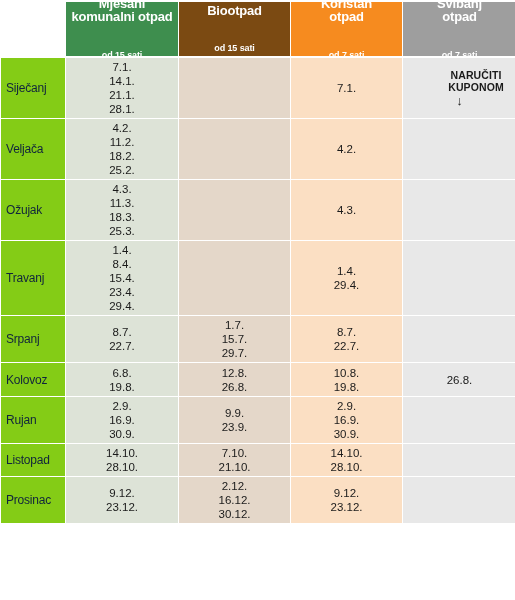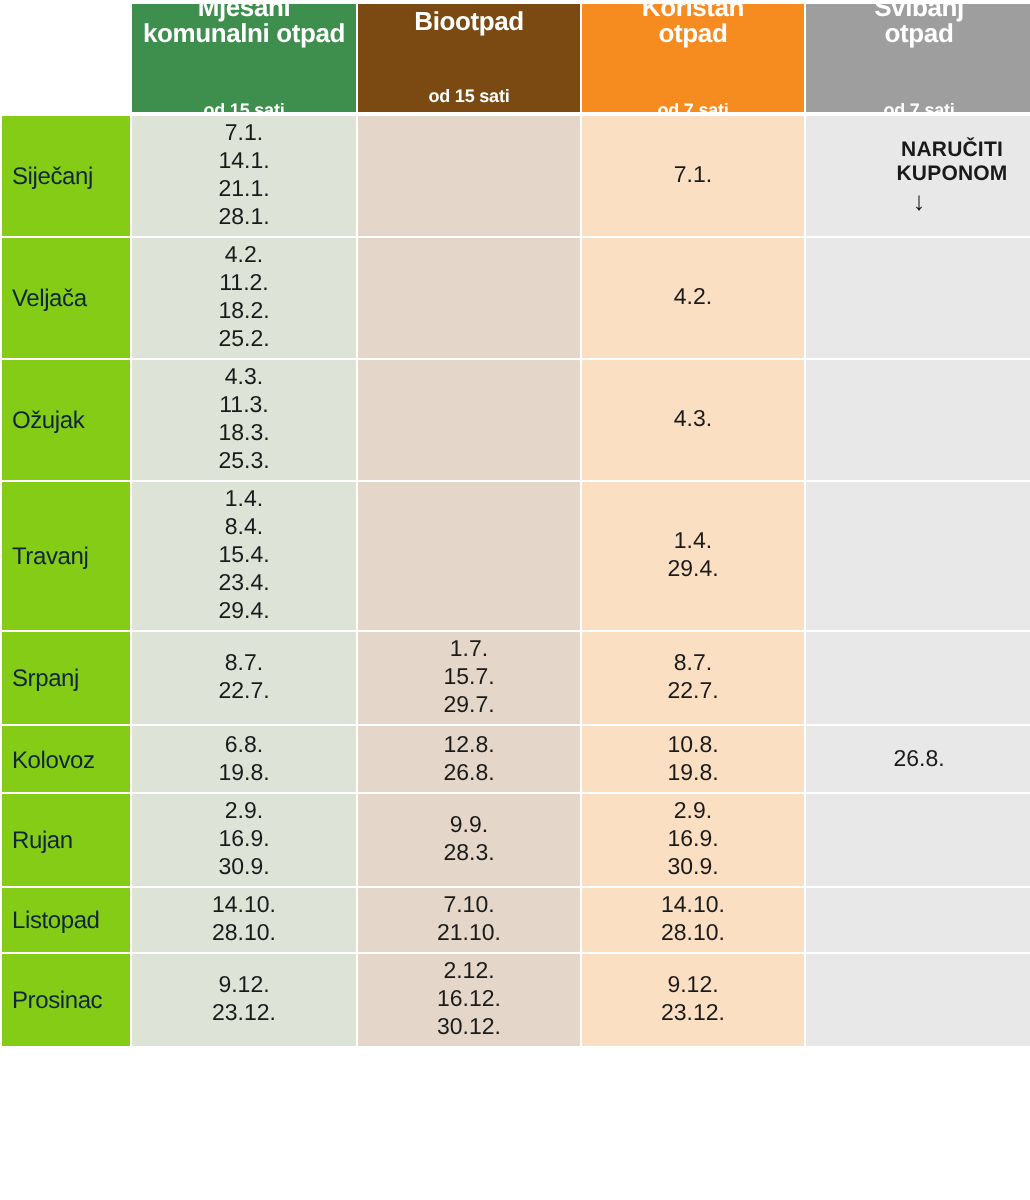--- a/index.html
+++ b/index.html
@@ -289,21 +289,21 @@
 
       <tr>
         <td class="month" style="height:44px">Rujan</td>
         <td class="c-mixed">
             <span class="dates">2.9.
 16.9.
 30.9.</span>
           </td>
         <td class="c-bio">
             <span class="dates">9.9.
-28.3.</span>
+23.9.</span>
           </td>
         <td class="c-useful">
             <span class="dates">2.9.
 16.9.
 30.9.</span>
           </td>
         <td class="c-bulky">
             <span class="dates"></span>
           </td>
       </tr>

